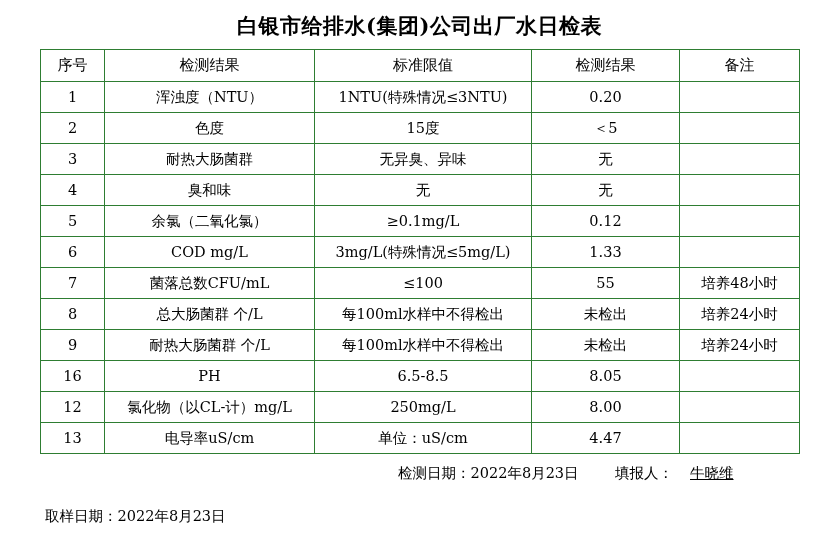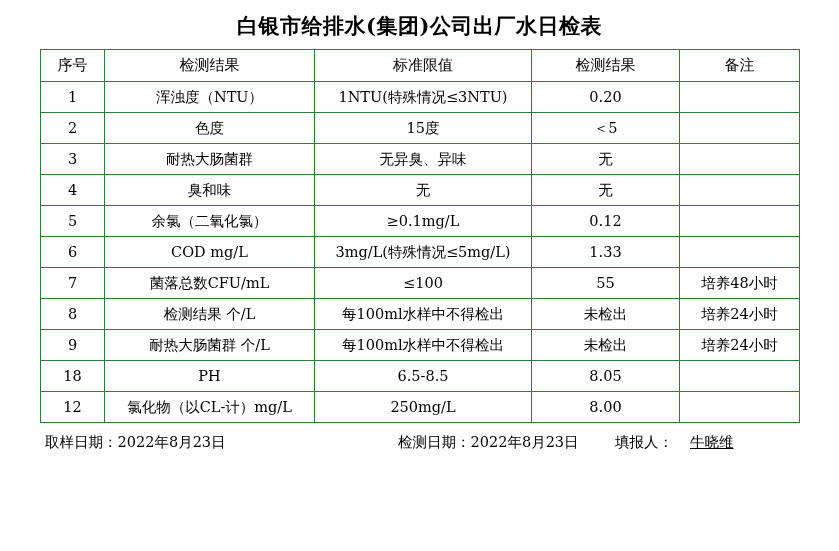--- a/index.html
+++ b/index.html
@@ -70,21 +70,21 @@
     height: 34px;
     margin-top: 4px;
     font-size: 14.5px;
     font-family: "DejaVu Serif", "Liberation Serif", serif;
   }
   .footer .f-item {
     position: absolute;
     top: 6px;
     white-space: nowrap;
   }
-  .f-sample { left: 45px; }
+  .f-sample { left: 45px; margin-top: 43px; }
   .f-test { left: 370px; margin-left: 28px; }
   .f-filler { left: 615px; }
   .f-name { left: 690px; text-decoration: underline; }
 </style>
 </head>
 <body>
 
 <div class="page">
 
   <div class="title">白银市给排水(集团)公司出厂水日检表</div>
@@ -152,44 +152,51 @@
         </tr>
         <tr>
           <td>7</td>
           <td>菌落总数CFU/mL</td>
           <td>≤100</td>
           <td>55</td>
           <td>培养48小时</td>
         </tr>
         <tr>
           <td>8</td>
-          <td>检测结果 个/L</td>
+          <td>总大肠菌群 个/L</td>
           <td>每100ml水样中不得检出</td>
           <td>未检出</td>
           <td>培养24小时</td>
         </tr>
         <tr>
           <td>9</td>
           <td>耐热大肠菌群 个/L</td>
           <td>每100ml水样中不得检出</td>
           <td>未检出</td>
           <td>培养24小时</td>
         </tr>
         <tr>
-          <td>18</td>
+          <td>16</td>
           <td>PH</td>
           <td>6.5-8.5</td>
           <td>8.05</td>
           <td></td>
         </tr>
         <tr>
           <td>12</td>
           <td>氯化物（以CL-计）mg/L</td>
           <td>250mg/L</td>
           <td>8.00</td>
+          <td></td>
+        </tr>
+        <tr>
+          <td>13</td>
+          <td>电导率uS/cm</td>
+          <td>单位：uS/cm</td>
+          <td>4.47</td>
           <td></td>
         </tr>
       </tbody>
     </table>
   </div>
 
   <div class="footer">
     <span class="f-item f-sample">取样日期：2022年8月23日</span>
     <span class="f-item f-test">检测日期：2022年8月23日</span>
     <span class="f-item f-filler">填报人：</span>

